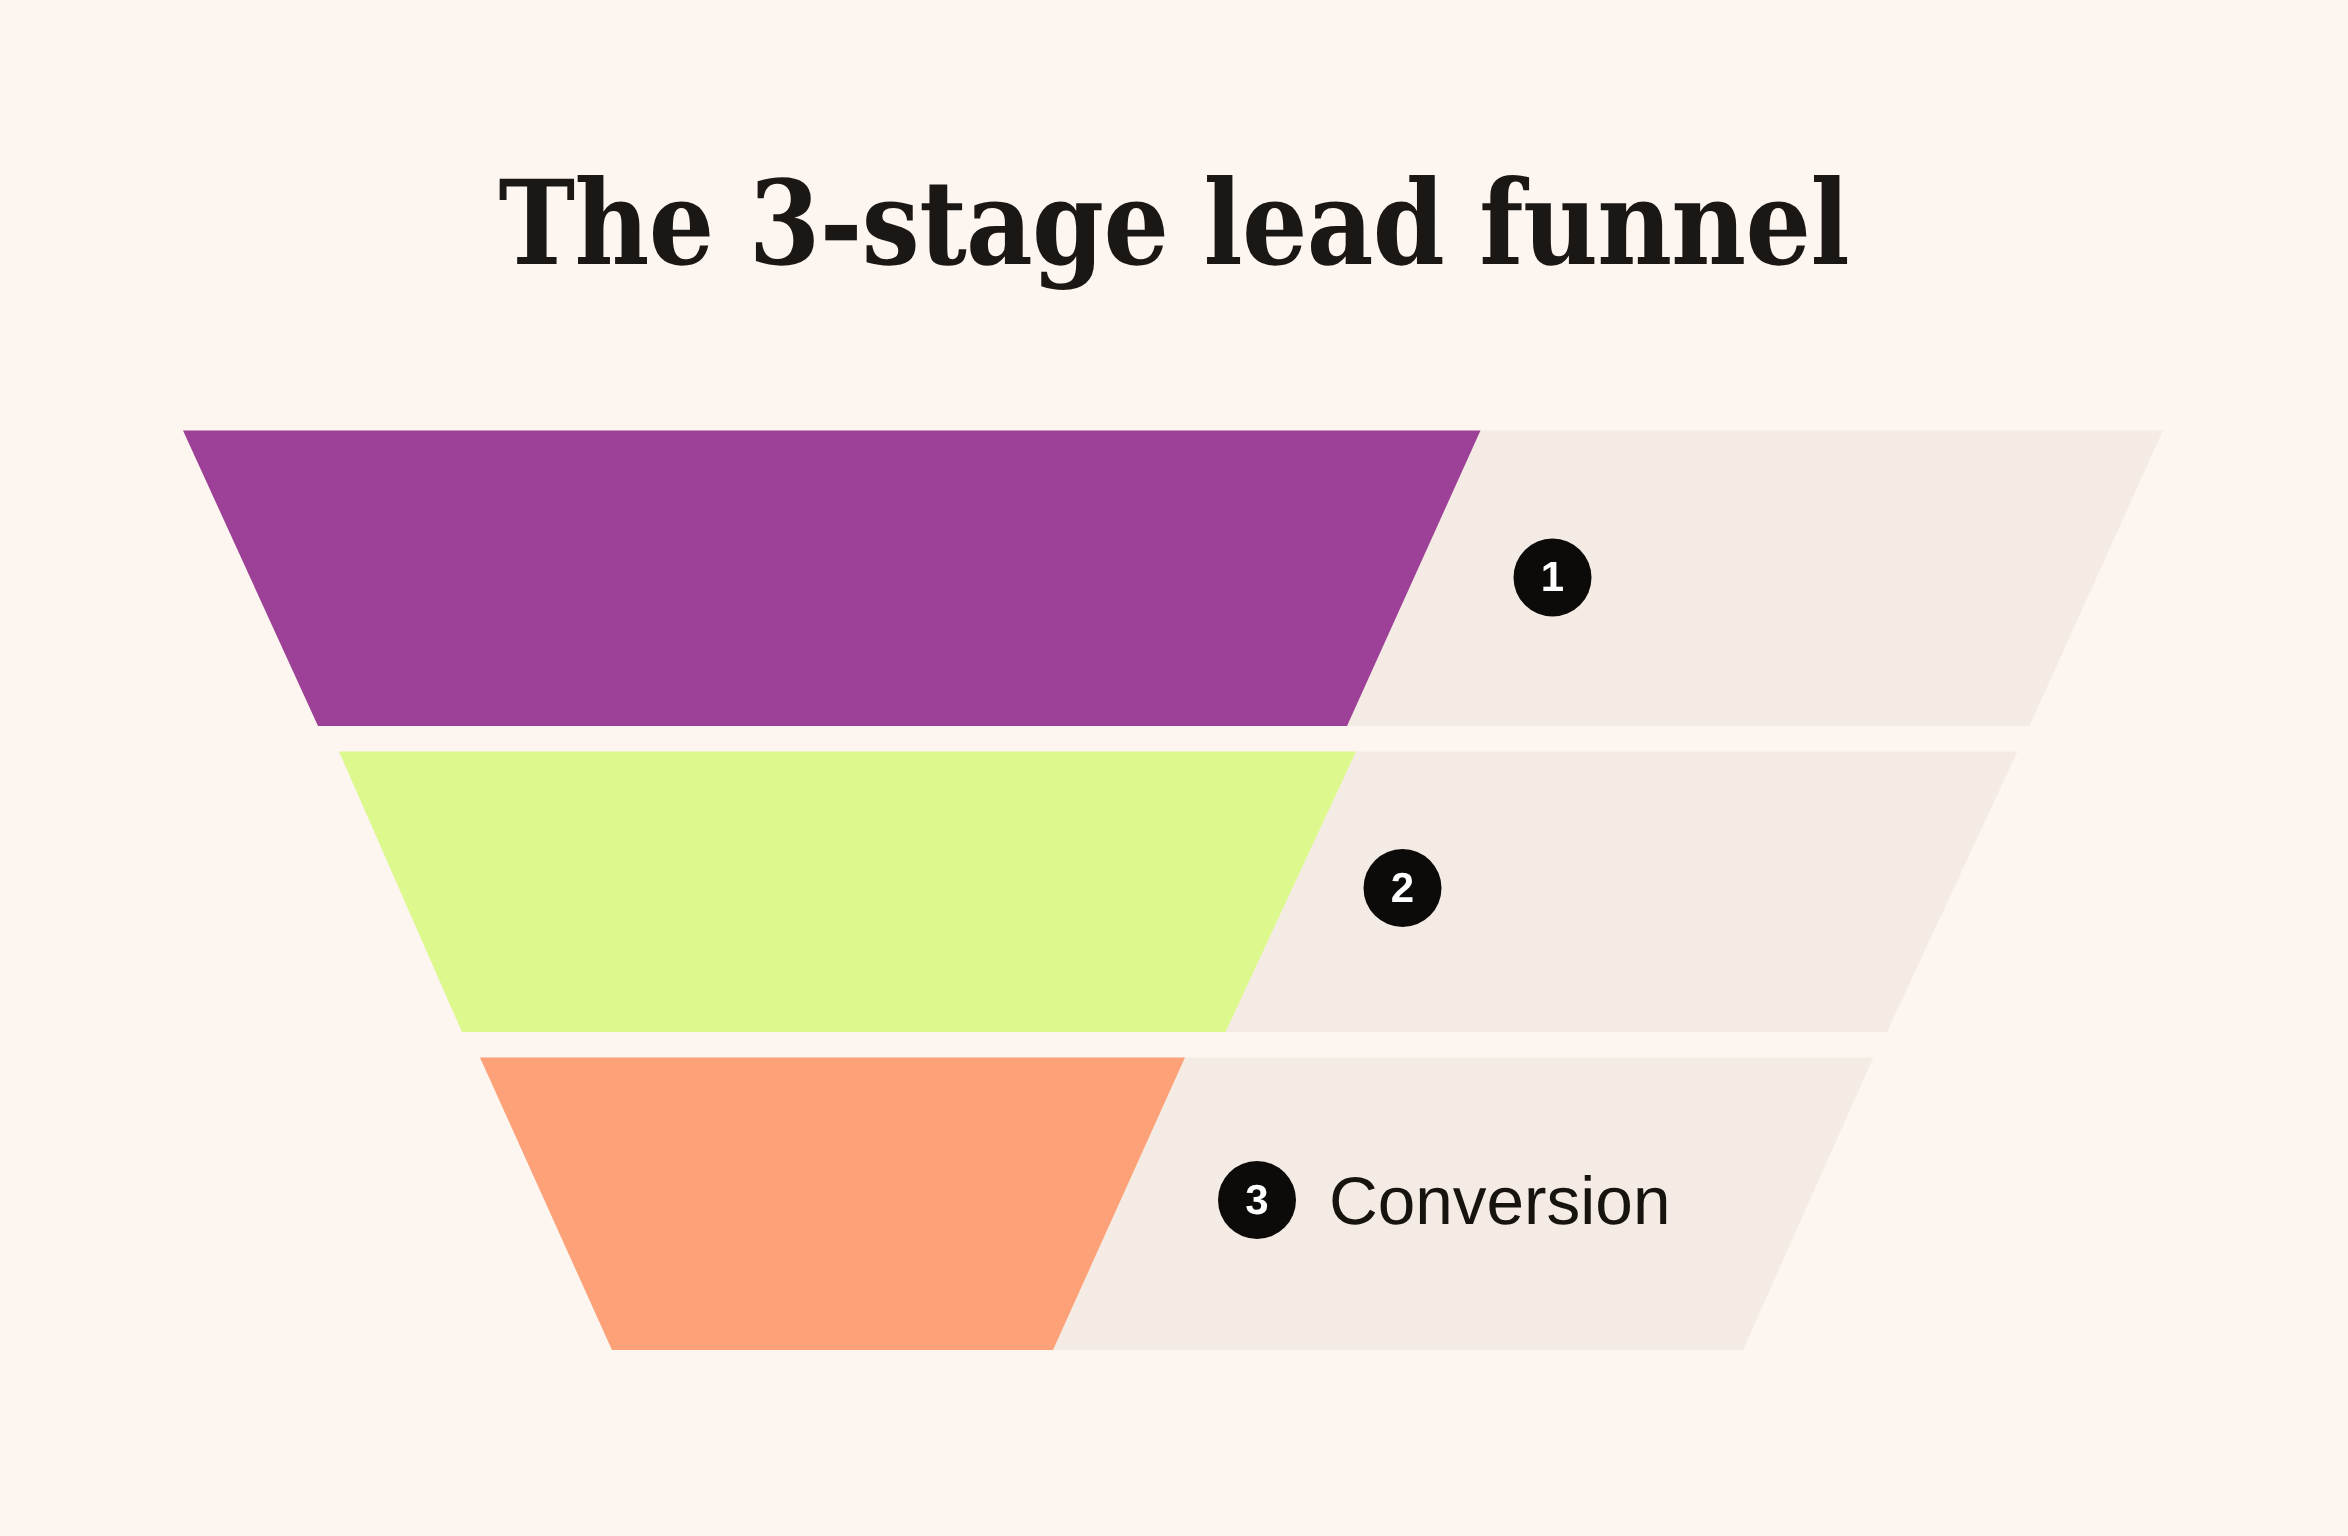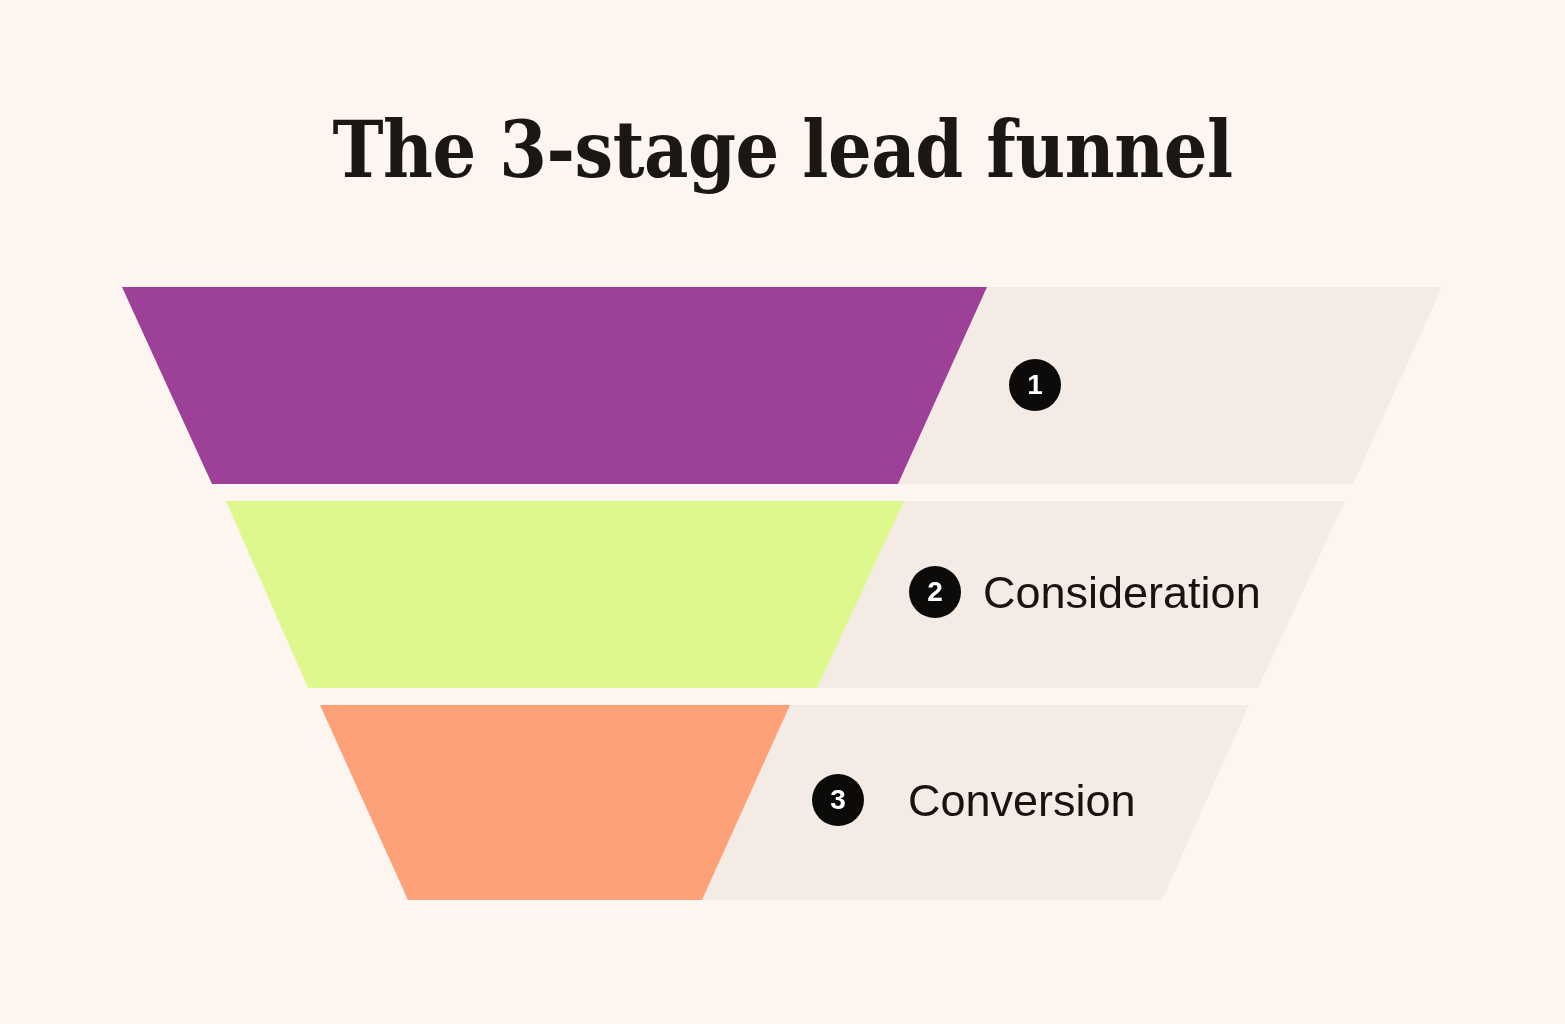--- a/index.html
+++ b/index.html
@@ -88,21 +88,20 @@
     <polygon points="226,501 904,501 817,688 308,688" fill="#ddf98e"></polygon>
     <polygon points="320,705 790,705 702,900 408,900" fill="#fca178"></polygon>
   </svg>
 
   <div class="stage-label" id="stage-label-1">
     <span class="badge" style="background: rgb(13, 11, 10); color: rgb(255, 255, 255);">1</span>
   </div>
 
   <div class="stage-label" id="stage-label-2">
     <span class="badge" style="background: rgb(13, 11, 10); color: rgb(255, 255, 255);">2</span>
-    <span class="label-text" style="color: rgb(23, 19, 15);">Consideration</span>
   </div>
 
   <div class="stage-label" id="stage-label-3">
     <span class="badge" style="background: rgb(13, 11, 10); color: rgb(255, 255, 255);">3</span>
-    <span class="label-text" style="color: rgb(23, 19, 15); margin-left: 22px;">Conversion</span>
+    <span class="label-text" style="color: rgb(23, 19, 15);">Conversion</span>
   </div>
 
 </div>
 
 </body></html>

